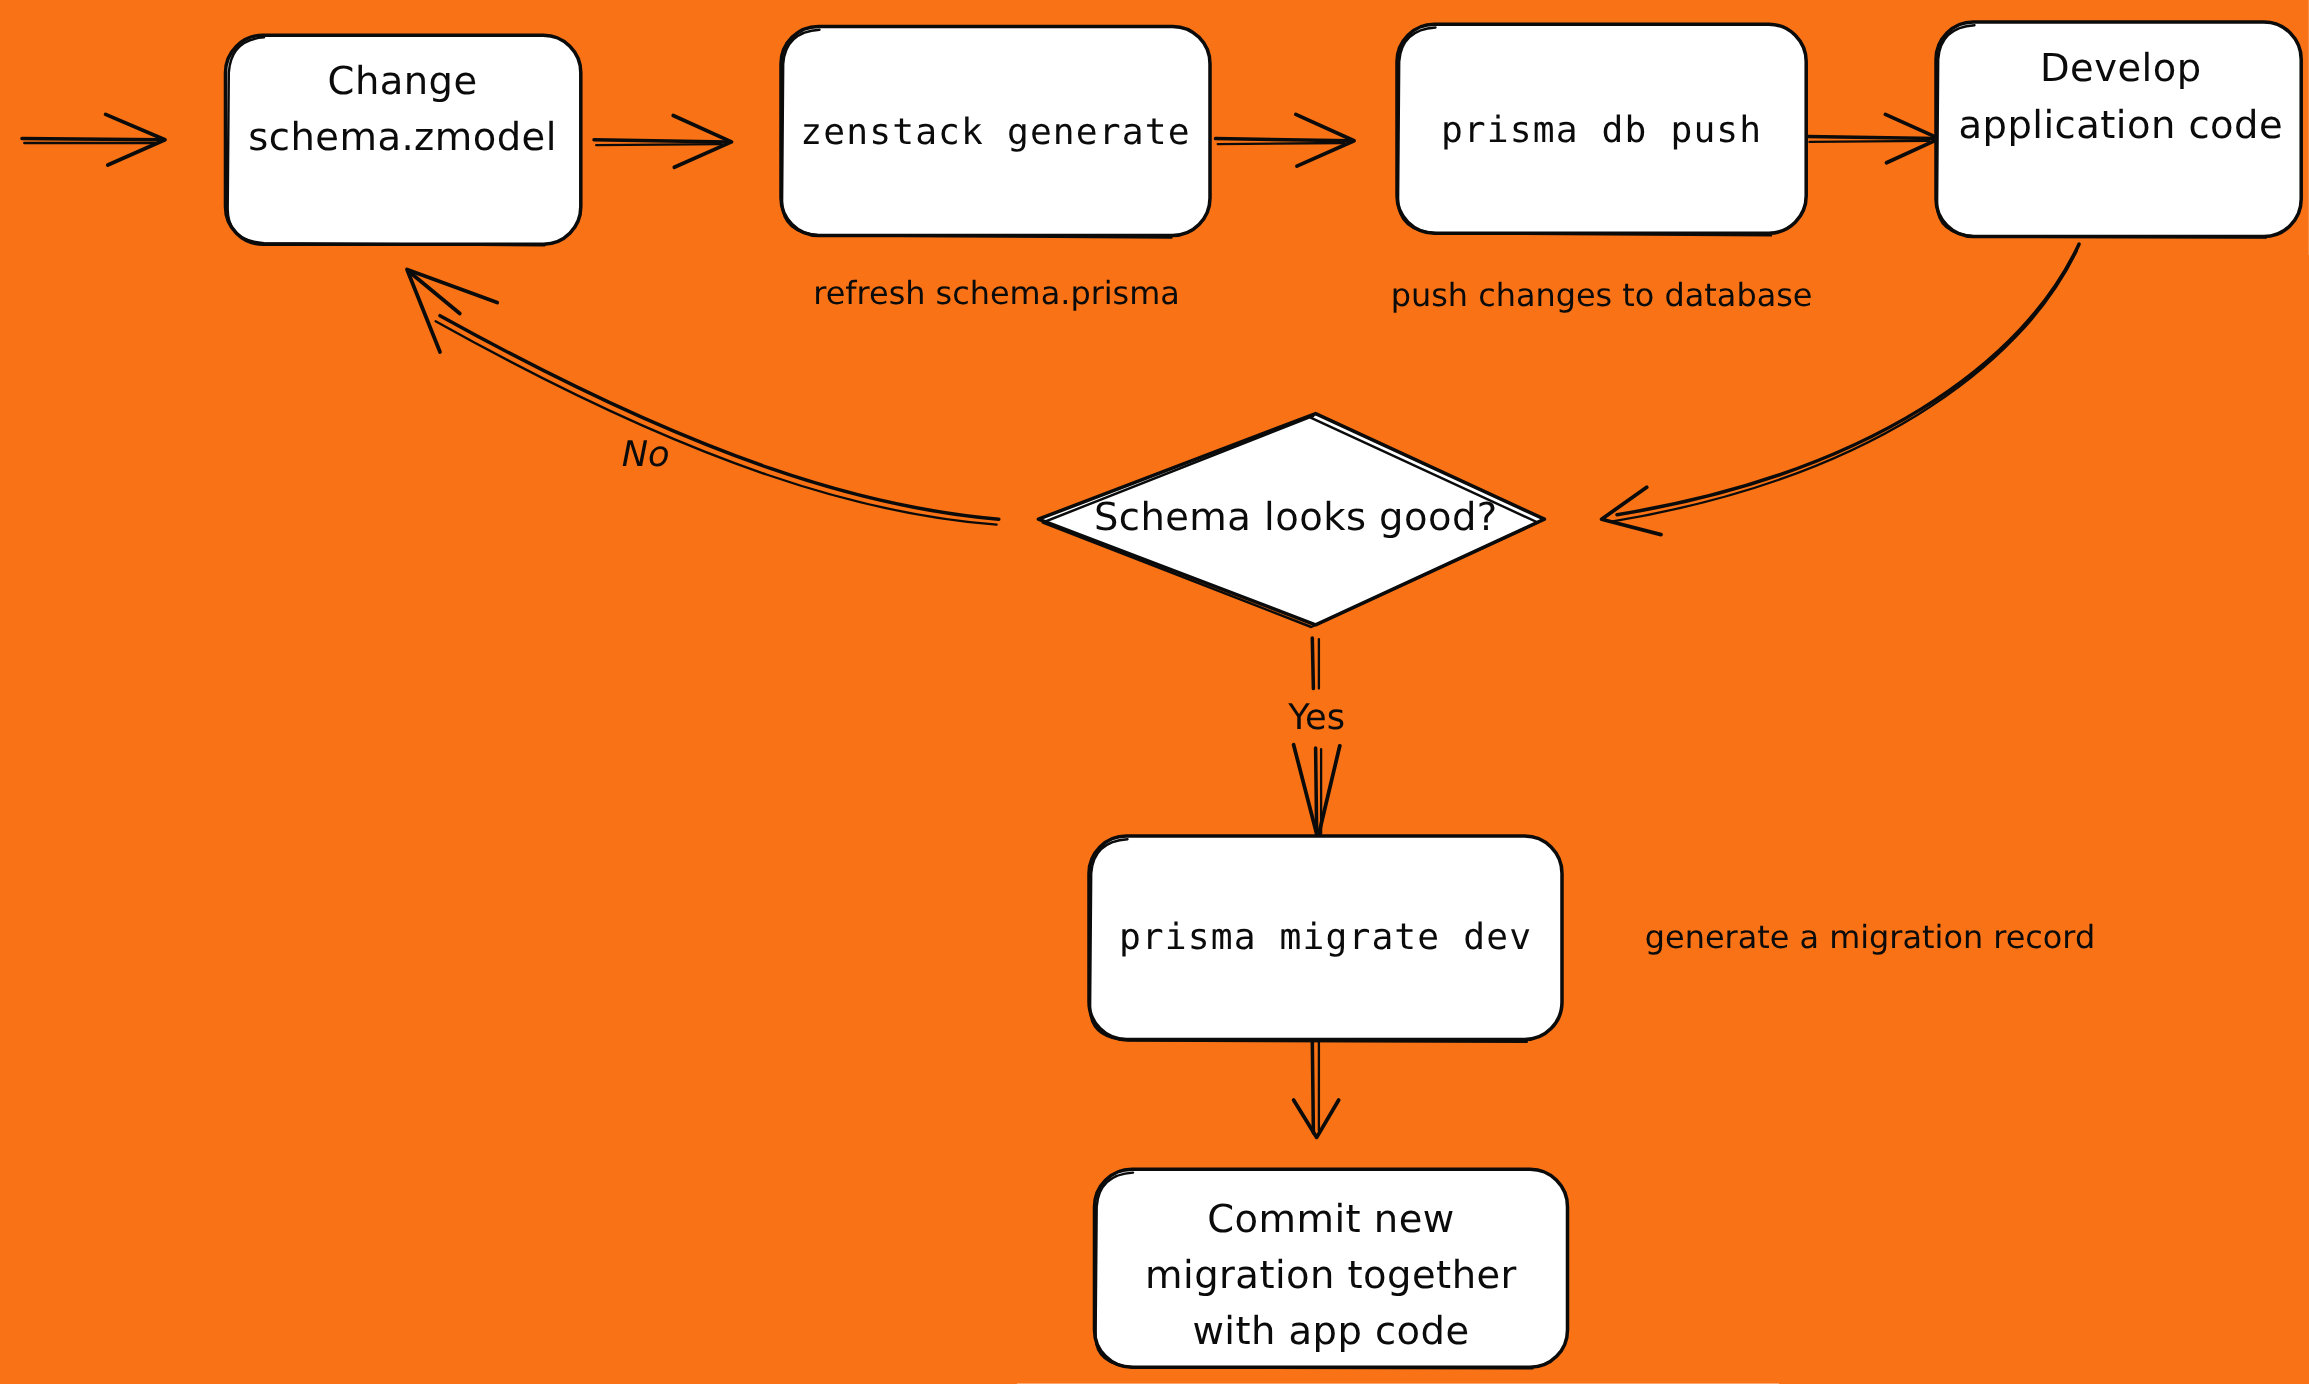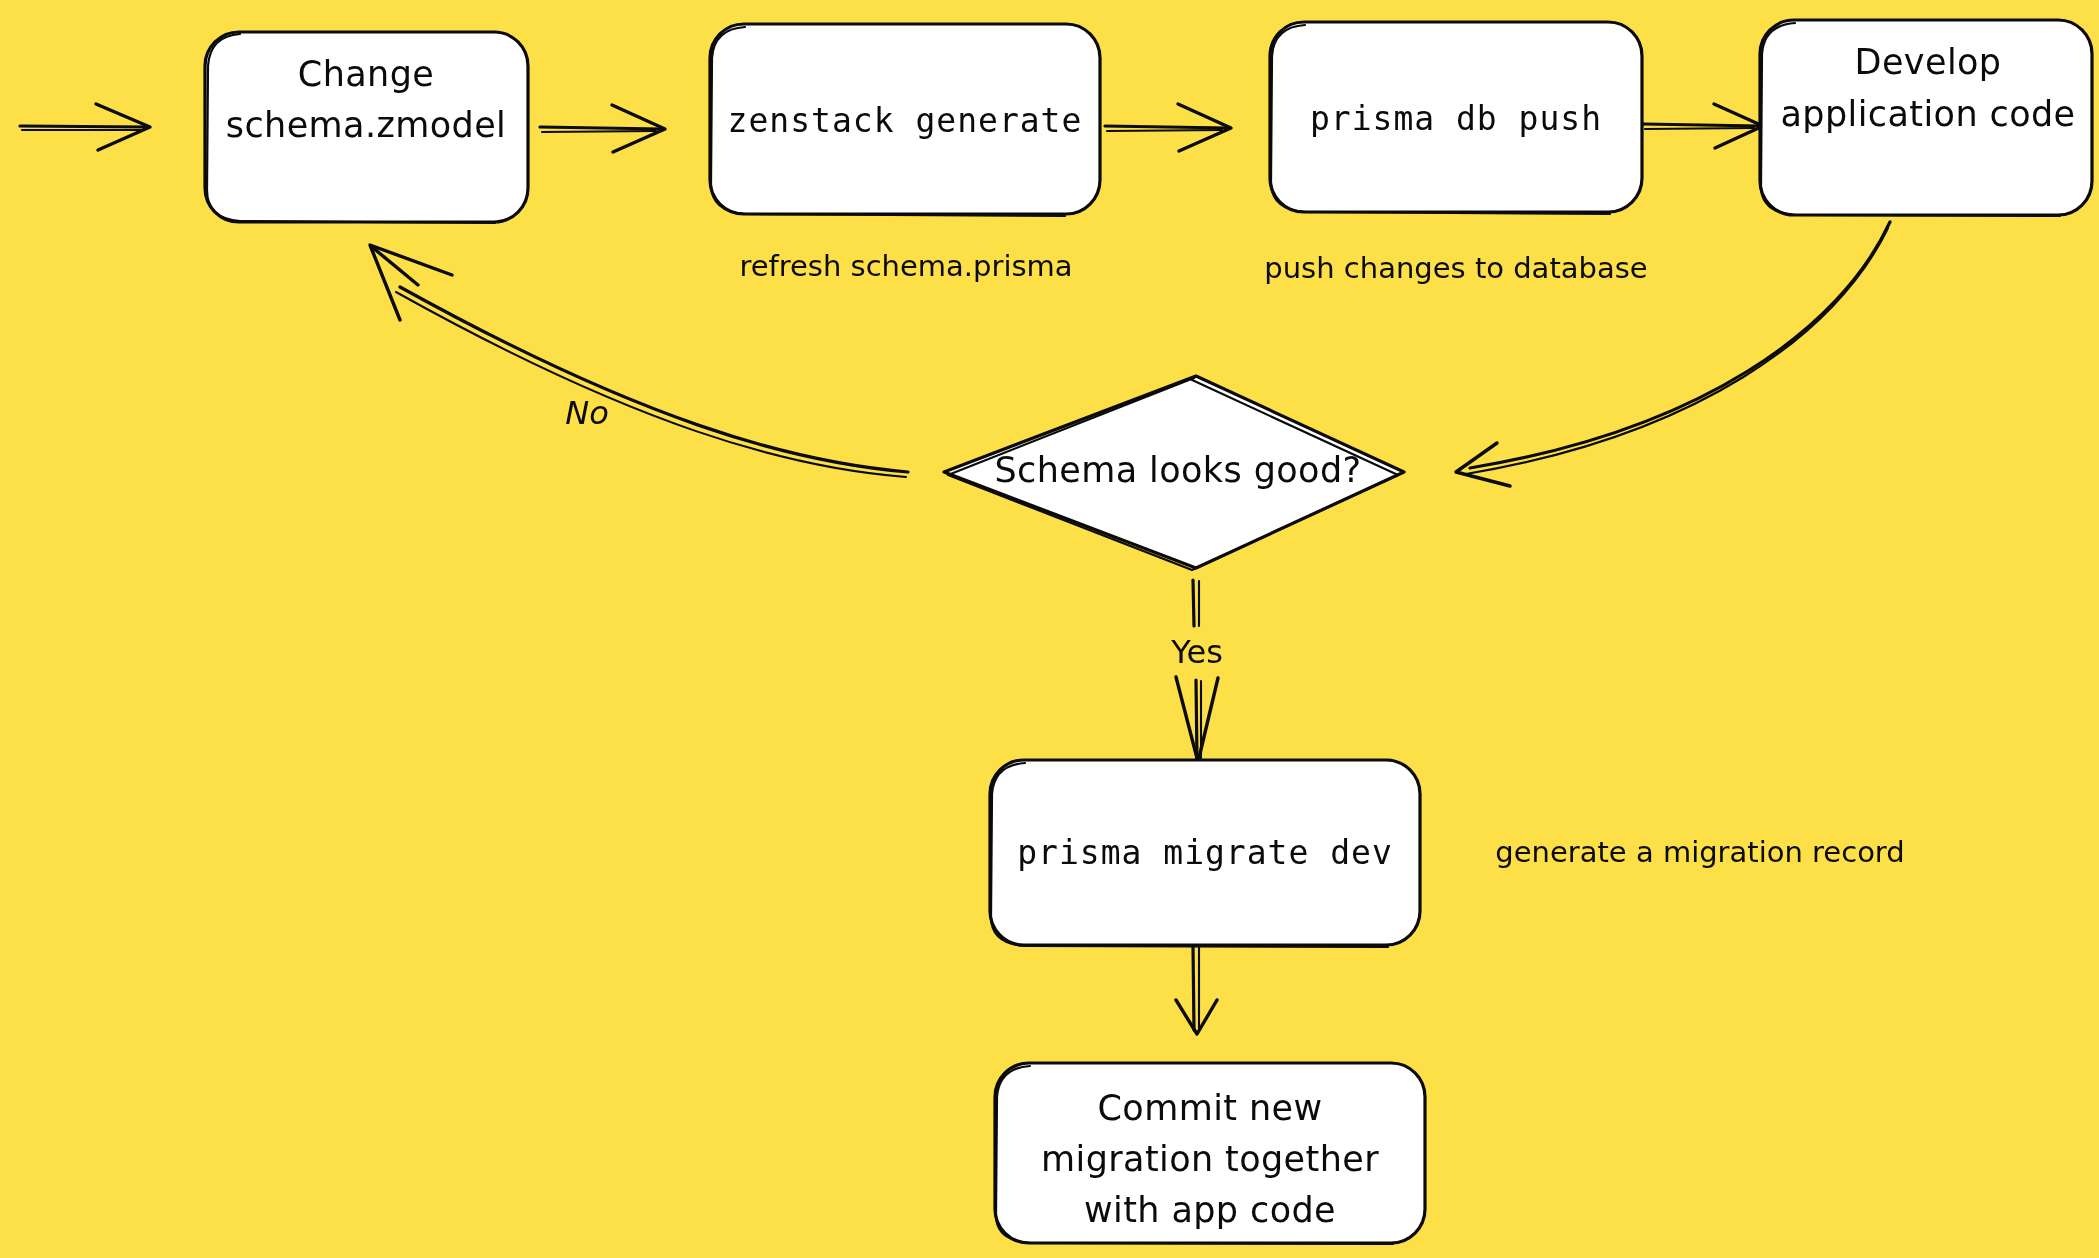--- a/index.html
+++ b/index.html
@@ -11,21 +11,21 @@
   body {
     width: 2099px;
     height: 1258px;
     overflow: hidden;
     font-family: "DejaVu Sans", sans-serif;
   }
   #diagram-root {
     position: relative;
     width: 2099px;
     height: 1258px;
-    background: #fde047;
+    background: #f97316;
   }
   svg.flow-canvas {
     position: absolute;
     top: 0;
     left: 0;
     width: 2099px;
     height: 1258px;
     display: block;
   }
   .node-shape {

